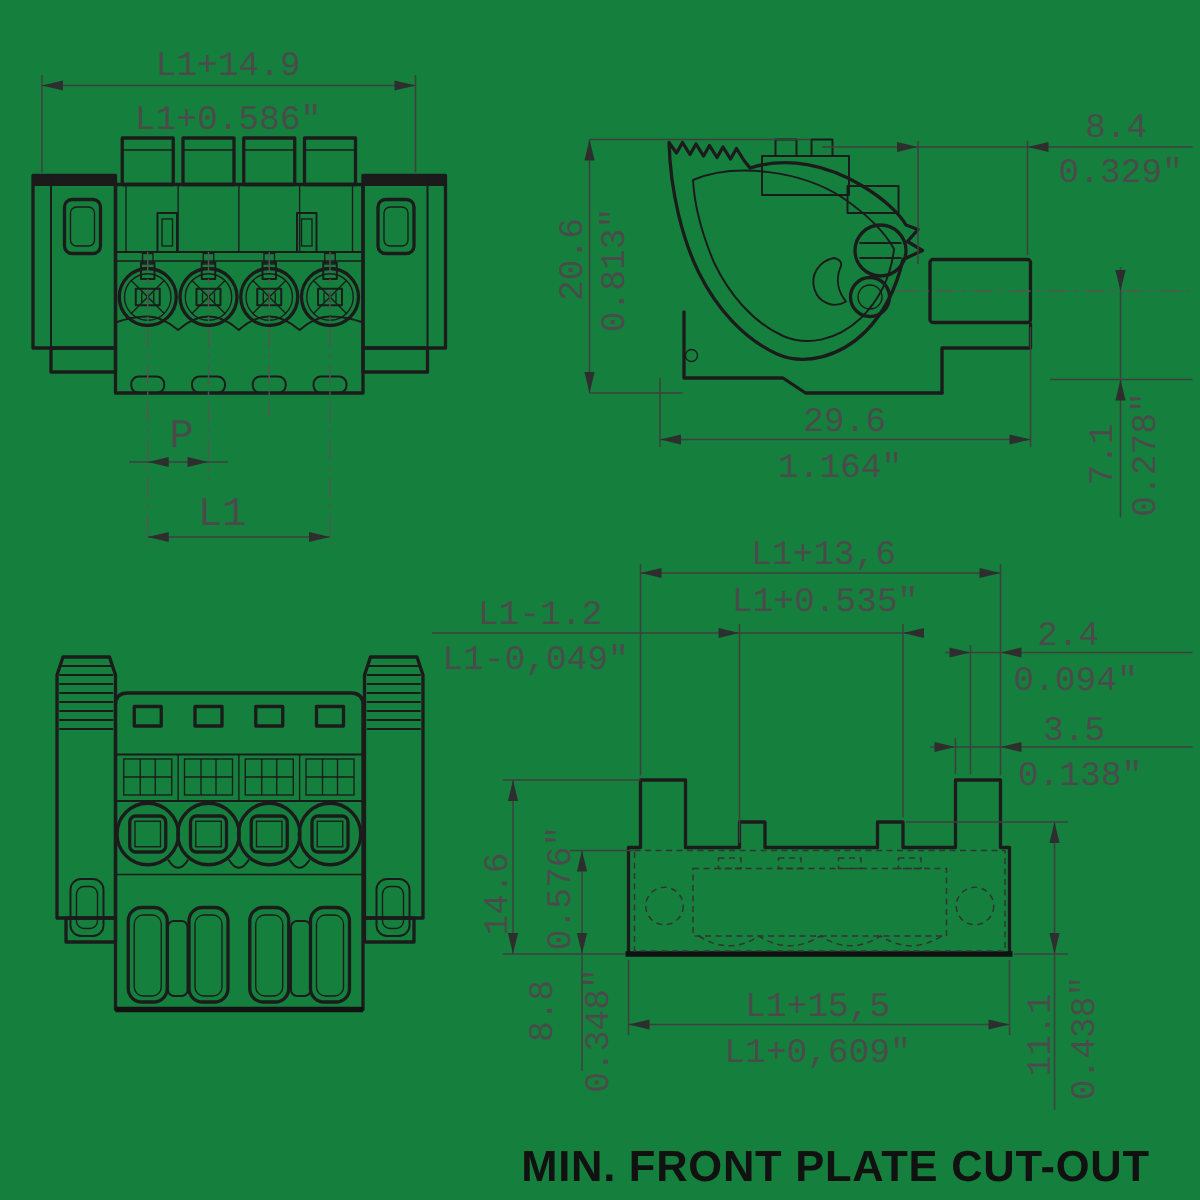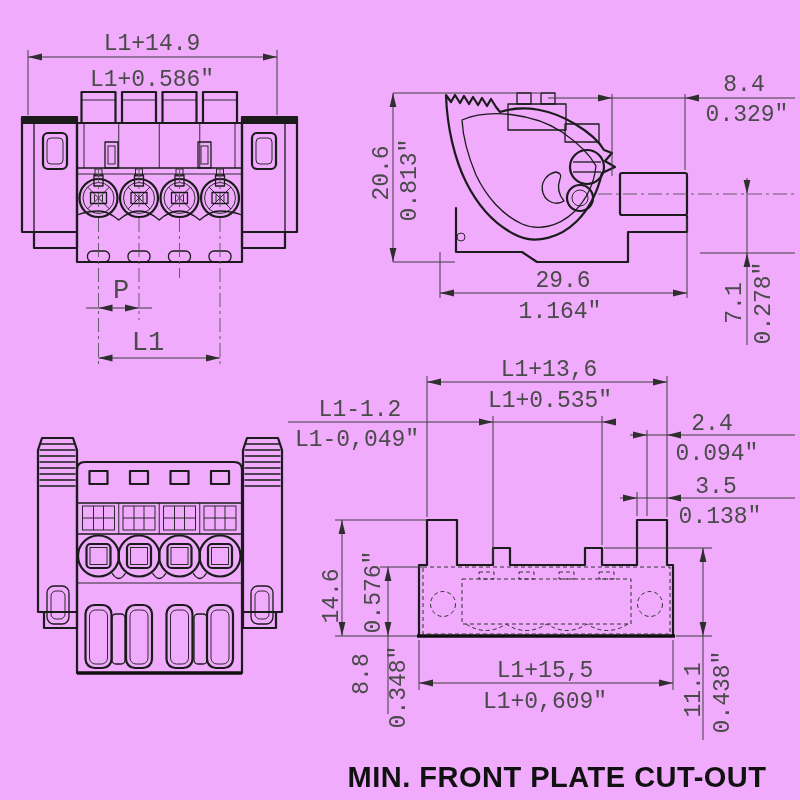--- a/index.html
+++ b/index.html
@@ -1,16 +1,16 @@
 <!DOCTYPE html>
 <html><head>
 <meta charset="utf-8">
 <style>
   html,body{margin:0;padding:0;background:#fff;}
-  .stage{width:800px;height:800px;position:relative;background:#f0abfc;text-decoration:underline;}
+  .stage{width:800px;height:800px;position:relative;background:#15803d;text-decoration:underline;}
   svg{display:block;}
   .outline{stroke:#1b1b1b;fill:none;stroke-width:2.2;stroke-linejoin:round;stroke-linecap:round}
   .detail{stroke:#1b1b1b;fill:none;stroke-width:1.3;stroke-linejoin:round}
   .fine{stroke:#1b1b1b;fill:none;stroke-width:0.9}
   .thick{stroke:#111;fill:none;stroke-width:3.6}
   .dimline{stroke:#3f3f3f;stroke-width:1;fill:none}
   .arrow{fill:#2e2e2e;stroke:none}
   .cl{stroke:#555;stroke-width:0.9;fill:none;stroke-dasharray:14 4 3 4}
   .dash{stroke:#333;stroke-width:1;fill:none;stroke-dasharray:4 3}
   .dimtext{font-family:"Liberation Mono","DejaVu Sans Mono",monospace;font-size:23px;fill:#4a4a4a;text-anchor:middle}

